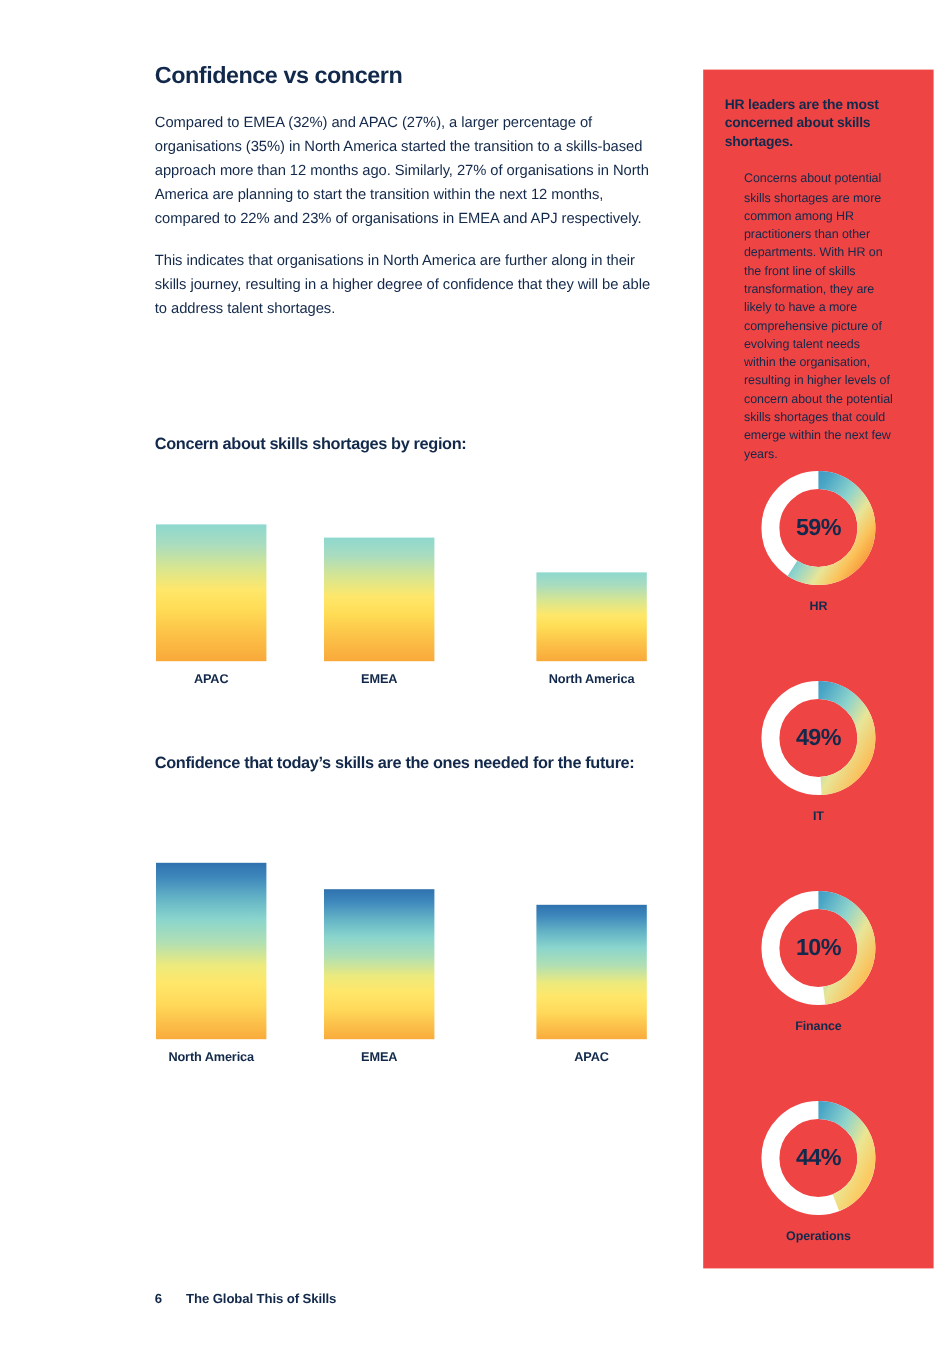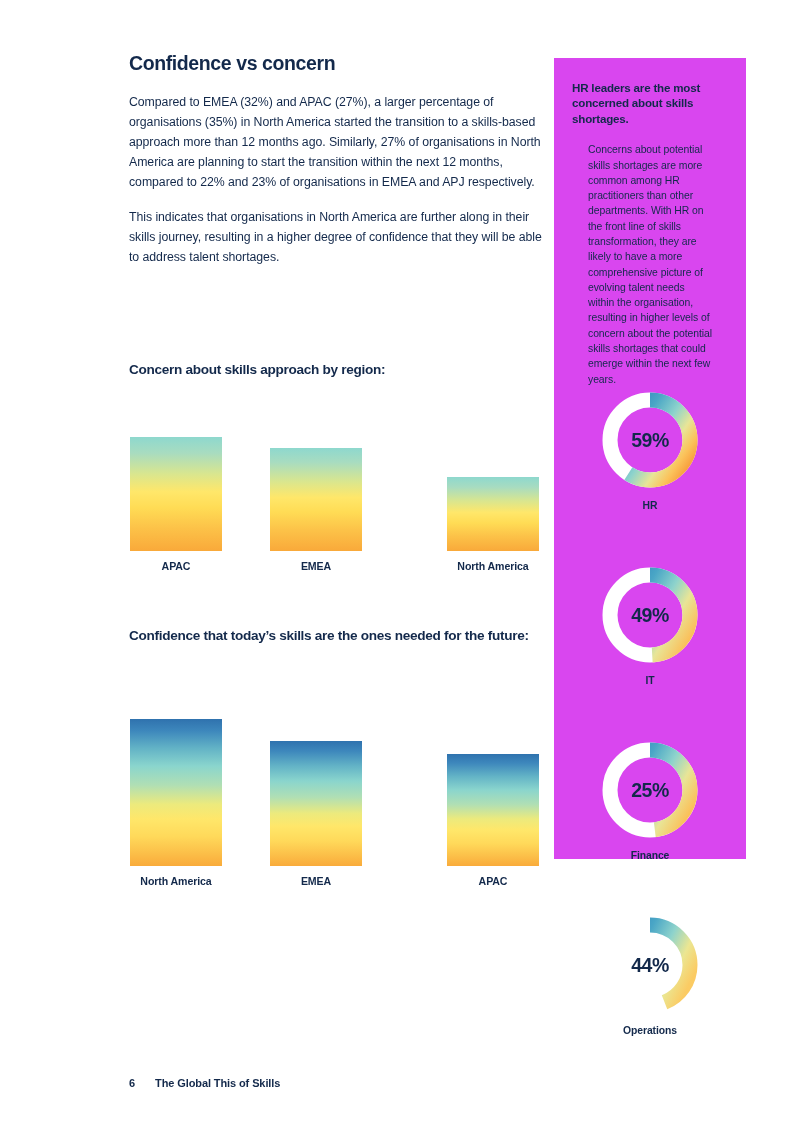--- a/index.html
+++ b/index.html
@@ -110,25 +110,25 @@
       #b0dfb4 45%,
       #ecea7d 58%,
       #ffe76a 68%,
       #ffd95a 80%,
       #f9ab3b 100%);
   }
 
   
   .sidebar {
     position: absolute;
-    left: 554px;
+    left: 586px;
     top: 58px;
     width: 192px;
-    height: 801px;
-    background: #d946ef;
+    height: 999px;
+    background: #ef4444;
   }
   .side-inner { padding: 22px 18px 0 18px; }
   .side-title {
     font-size: 11.6px;
     font-weight: bold;
     line-height: 1.33;
     color: #13294b;
     margin: 0 0 7px 0;
     letter-spacing: -0.2px;
   }
@@ -202,21 +202,21 @@
 
 <div class="page">
 
   <div class="main-col">
     <h1 class="page-title">Confidence vs concern</h1>
     <p class="body-par">Compared to EMEA (32%) and APAC (27%), a larger percentage of organisations (35%) in North America started the transition to a skills-based approach more than 12 months ago. Similarly, 27% of organisations in North America are planning to start the transition within the next 12 months, compared to 22% and 23% of organisations in EMEA and APJ respectively.</p>
     <p class="body-par">This indicates that organisations in North America are further along in their skills journey, resulting in a higher degree of confidence that they will be able to address talent shortages.</p>
   </div>
 
   <div class="chart-block" style="top:361px;">
-    <div class="chart-heading">Concern about skills approach by region:</div>
+    <div class="chart-heading">Concern about skills shortages by region:</div>
   </div>
   <div class="chart-block" style="top:392px; height:190px;">
     <div class="bars" style="height:190px;">
 
       <div class="bar-col" style="left:1px; width:92px; height:190px;">
         <div class="bar-value" style="top:2px;">56%</div>
         <div class="bar-rect grad-tealorange" style="top:45px; height:114px;"></div>
         <div class="bar-label" style="top:168px;">APAC</div>
       </div>
 
@@ -319,21 +319,21 @@
                 <stop offset="0%" stop-color="#2b7cb9"></stop>
                 <stop offset="32%" stop-color="#4aa6c6"></stop>
                 <stop offset="56%" stop-color="#8ed3cc"></stop>
                 <stop offset="77%" stop-color="#e8e597"></stop>
                 <stop offset="100%" stop-color="#fbc059"></stop>
               </linearGradient>
             </defs>
             <circle cx="52" cy="52" r="40" fill="none" stroke="#ffffff" stroke-width="15"></circle>
             <circle cx="52" cy="52" r="40" fill="none" stroke="url(#dg3)" stroke-width="15" stroke-linecap="butt" stroke-dasharray="120.6 130.6" transform="rotate(-90 52 52)"></circle>
           </svg>
-          <div class="donut-value">25%</div>
+          <div class="donut-value">10%</div>
         </div>
         <div class="donut-label">Finance</div>
       </div>
 
       <div class="donut-item">
         <div class="donut-wrap">
           <svg viewBox="0 0 104 104">
             <defs>
               <linearGradient id="dg4" x1="0.78" y1="0" x2="0.28" y2="1">
                 <stop offset="0%" stop-color="#2b7cb9"></stop>

